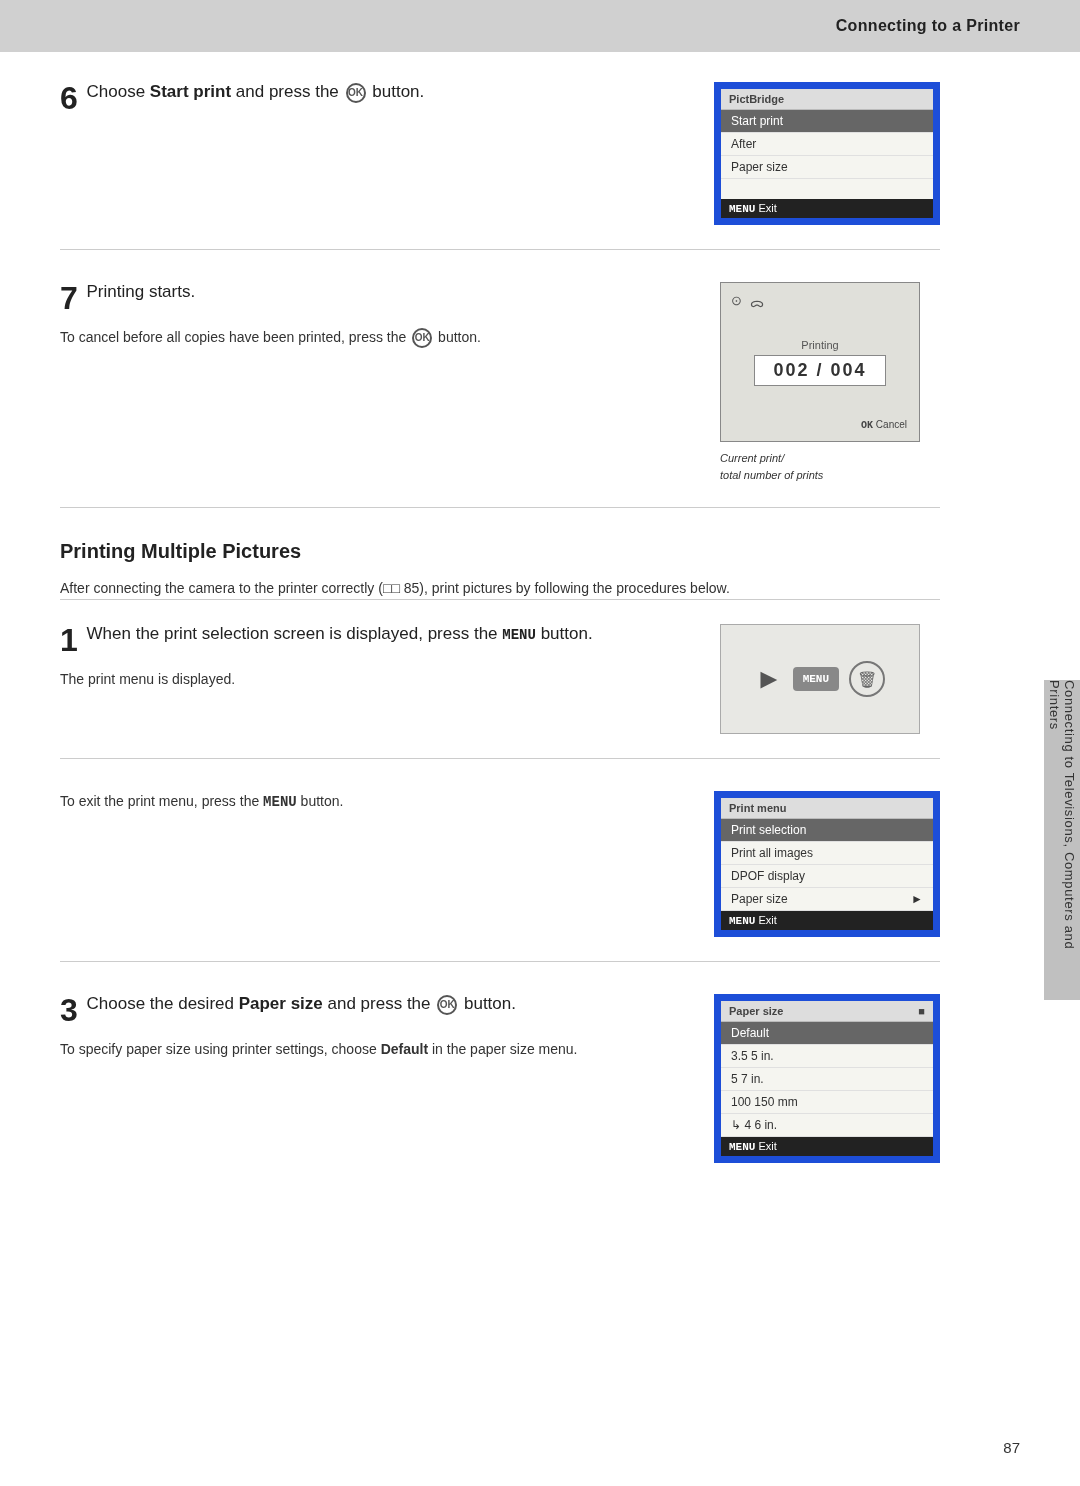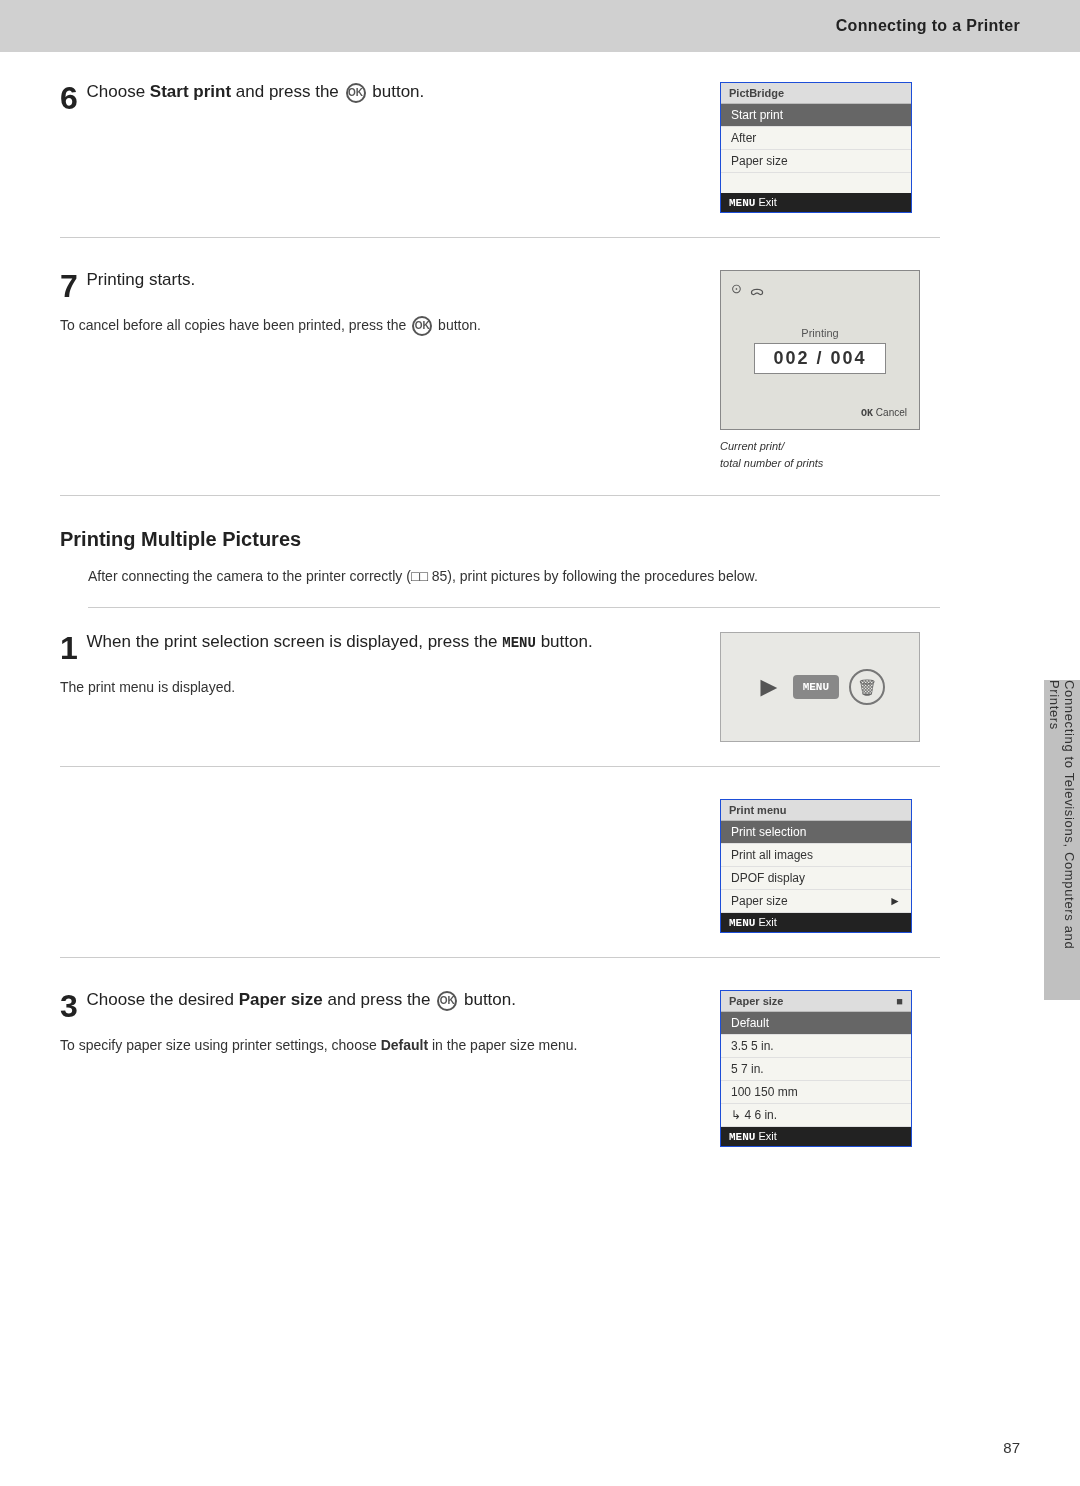--- a/index.html
+++ b/index.html
@@ -119,22 +119,22 @@
 
     .menu-bold {
       font-family: 'Courier New', monospace;
       font-weight: bold;
       font-size: 14px;
     }
 
     
     .screen-box {
       background: #f5f5f0;
-      border: 1px solid #1d4ed8;
-      width: 192px;
+      border: 7px solid #1d4ed8;
+      width: 226px;
       font-size: 12px;
       color: #222;
     }
 
     .screen-box .screen-header {
       background: #ddd;
       padding: 4px 8px;
       font-size: 11px;
       font-weight: bold;
       color: #444;
@@ -238,22 +238,20 @@
       color: #222;
       border-bottom: none;
     }
 
     .section-intro {
       font-size: 14px;
       color: #333;
       line-height: 1.6;
       margin-bottom: 24px;
       border-bottom: 1px solid #ccc;
-      padding-bottom: 20px;
-      margin-left: 28px;
     }
 
     
     .camera-buttons {
       background: #e8e8e4;
       border: 1px solid #aaa;
       width: 200px;
       height: 110px;
       display: flex;
       align-items: center;
@@ -400,20 +398,23 @@
             <span class="arrow-right">►</span>
             <div class="menu-btn">MENU</div>
             <div class="trash-btn">🗑</div>
           </div>
         </div>
       </div>
     </div>
 
     <div class="step-section">
       <div class="step-left">
+        <div class="step-body">
+          To exit the print menu, press the <span class="menu-bold">MENU</span> button.
+        </div>
       </div>
       <div class="step-right">
         <div class="screen-box">
           <div class="screen-header">Print menu</div>
           <div class="screen-item selected">Print selection</div>
           <div class="screen-item">Print all images</div>
           <div class="screen-item">DPOF display</div>
           <div class="screen-item" style="display:flex;justify-content:space-between;">
               <span>Paper size</span>
               <span>►</span>

